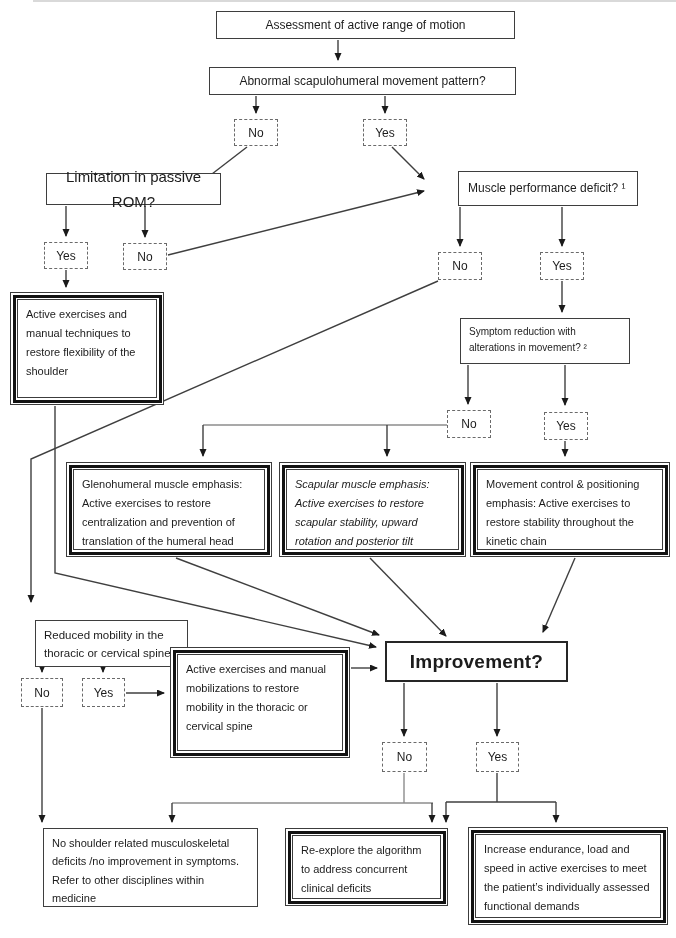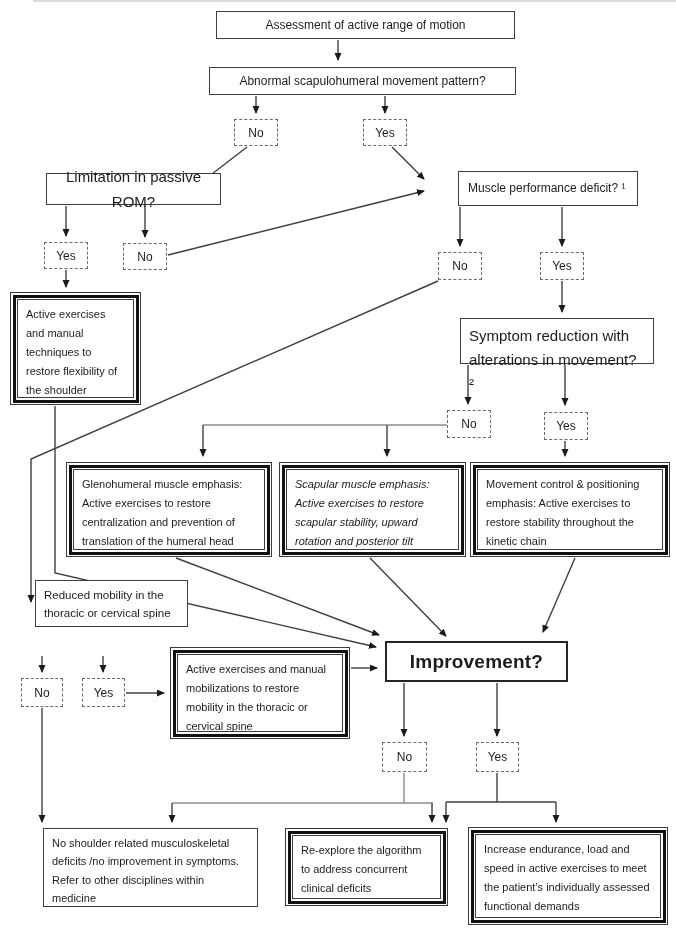--- a/index.html
+++ b/index.html
@@ -94,27 +94,27 @@
   <div class="box cntr" style="left:18px;top:173px;width:175px;height:32px;font-size:15px;">Limitation in passive ROM?</div>
 
   <div class="box" style="left:430px;top:171px;width:180px;height:35px;font-size:12px;display:flex;align-items:center;padding-left:9px;">Muscle performance deficit? ¹</div>
 
   <div class="dashed" style="left:44px;top:242px;width:44px;height:27px;">Yes</div>
   <div class="dashed" style="left:123px;top:243px;width:44px;height:27px;">No</div>
 
   <div class="dashed" style="left:438px;top:252px;width:44px;height:28px;">No</div>
   <div class="dashed" style="left:540px;top:252px;width:44px;height:28px;">Yes</div>
 
-  <div class="emph" style="left:10px;top:292px;width:131px;height:113px;">
+  <div class="emph" style="left:10px;top:292px;width:154px;height:113px;">
     <div class="emph-mid">
         <div class="emph-in" style="padding-right:14px;">Active exercises and manual techniques to restore flexibility of the shoulder</div>
       </div>
   </div>
 
-  <div class="box pad" style="left:432px;top:318px;width:194px;height:46px;font-size:15px;line-height:1.6;">Symptom reduction with alterations in movement? ²</div>
+  <div class="box pad" style="left:432px;top:318px;width:170px;height:46px;font-size:10px;line-height:1.6;">Symptom reduction with alterations in movement? ²</div>
 
   <div class="dashed" style="left:447px;top:410px;width:44px;height:28px;">No</div>
   <div class="dashed" style="left:544px;top:412px;width:44px;height:28px;">Yes</div>
 
   <div class="emph" style="left:66px;top:462px;width:206px;height:95px;">
     <div class="emph-mid">
         <div class="emph-in">Glenohumeral muscle emphasis: Active exercises to restore centralization and prevention of translation of the humeral head</div>
       </div>
   </div>
 
@@ -123,26 +123,26 @@
         <div class="emph-in">Scapular muscle emphasis: Active exercises to restore scapular stability, upward rotation and posterior tilt</div>
       </div>
   </div>
 
   <div class="emph" style="left:470px;top:462px;width:200px;height:95px;">
     <div class="emph-mid">
         <div class="emph-in">Movement control &amp; positioning emphasis: Active exercises to restore stability throughout the kinetic chain</div>
       </div>
   </div>
 
-  <div class="box pad" style="left:7px;top:580px;width:153px;height:47px;font-size:11.5px;line-height:1.6;">Reduced mobility in the thoracic or cervical spine</div>
+  <div class="box pad" style="left:7px;top:620px;width:153px;height:47px;font-size:11.5px;line-height:1.6;">Reduced mobility in the thoracic or cervical spine</div>
 
   <div class="dashed" style="left:21px;top:678px;width:42px;height:29px;">No</div>
   <div class="dashed" style="left:82px;top:678px;width:43px;height:29px;">Yes</div>
 
-  <div class="emph" style="left:170px;top:647px;width:180px;height:92px;">
+  <div class="emph" style="left:170px;top:647px;width:180px;height:111px;">
     <div class="emph-mid">
         <div class="emph-in">Active exercises and manual mobilizations to restore mobility in the thoracic or cervical spine</div>
       </div>
   </div>
 
   <div class="improve" style="left:385px;top:641px;width:183px;height:41px;">Improvement?</div>
 
   <div class="dashed" style="left:382px;top:742px;width:45px;height:30px;">No</div>
   <div class="dashed" style="left:476px;top:742px;width:43px;height:30px;">Yes</div>
 

